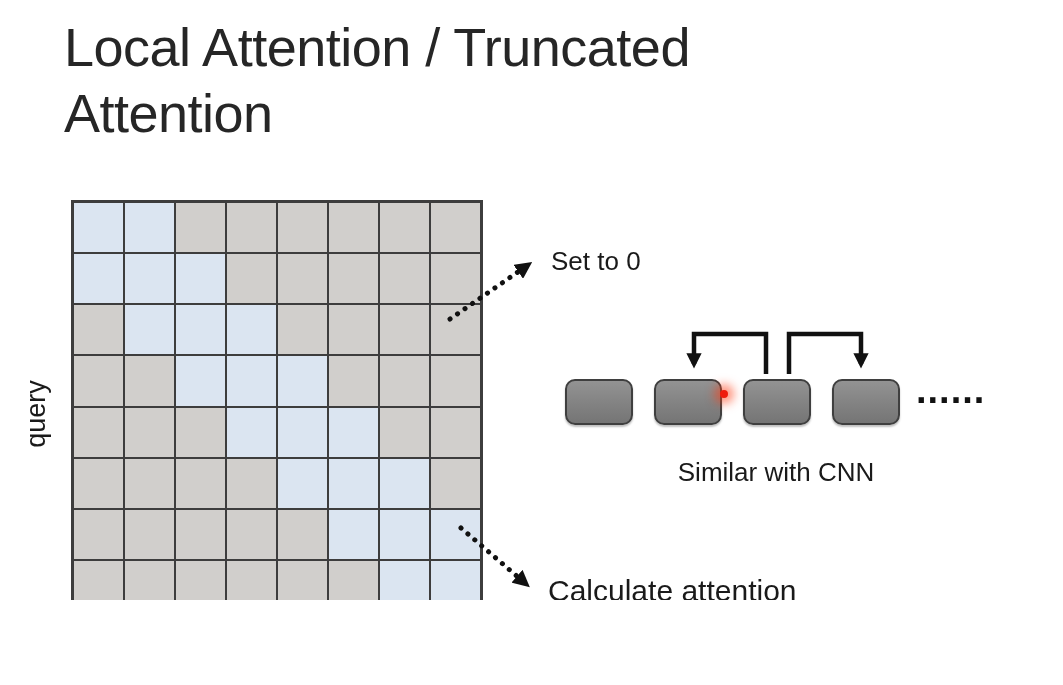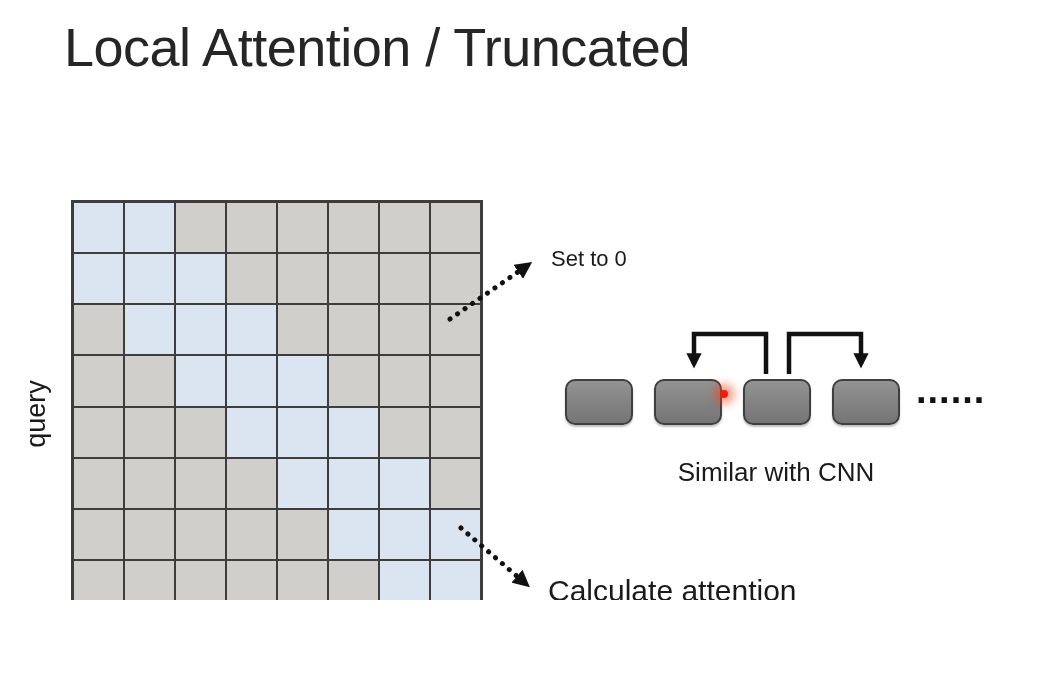--- a/index.html
+++ b/index.html
@@ -32,21 +32,21 @@
     transform:translate(-50%,-50%) rotate(-90deg);
     font-size:27px; color:#1a1a1a; white-space:nowrap;
   }
   .key-label {
     position:absolute; left:71px; top:633px; width:412px;
     text-align:right; font-size:18px; color:#1a1a1a;margin-top:35px;
   }
   
   .set-to-zero {
     position:absolute; left:551px; top:246px;
-    font-size:22px; color:#1a1a1a;
+    font-size:26px; color:#1a1a1a;
   }
   .calc-weight {
     position:absolute; left:548px; top:570px; width:300px;
     font-size:30px; line-height:41px; color:#1a1a1a;
   }
   
   .cnn-blocks {
     position:absolute; left:565px; top:379px;
     display:flex; gap:21px;
   }
@@ -82,20 +82,21 @@
     font-size:17px; color:#c6c5c4;
   }
 </style>
 </head>
 <body>
 
 <div class="slide">
 
   <div class="title">
     <div>Local Attention / Truncated</div>
+    <div>Attention</div>
   </div>
 
   <div class="matrix" id="matrix">
       <div class="cell attended"></div>
       <div class="cell attended"></div>
       <div class="cell masked"></div>
       <div class="cell masked"></div>
       <div class="cell masked"></div>
       <div class="cell masked"></div>
       <div class="cell masked"></div>

